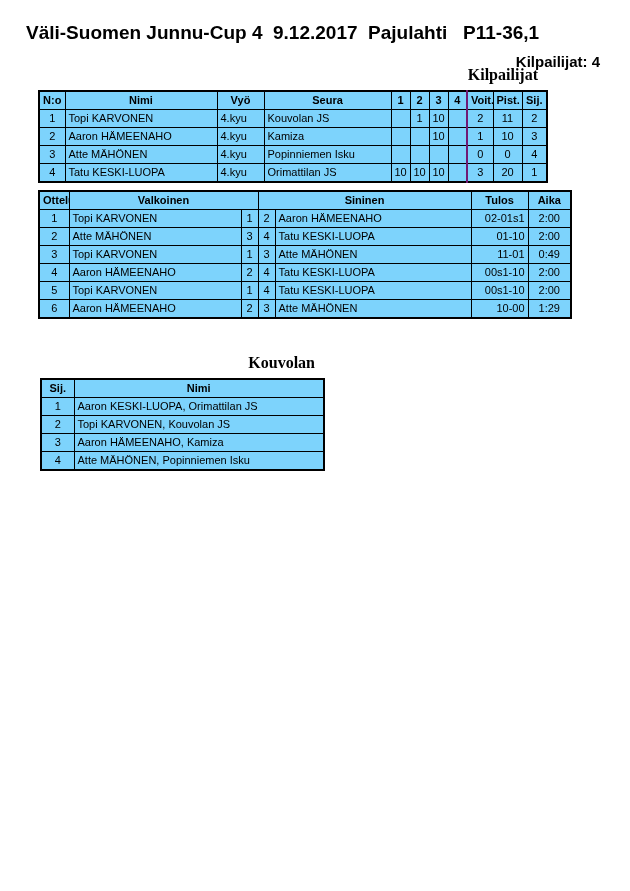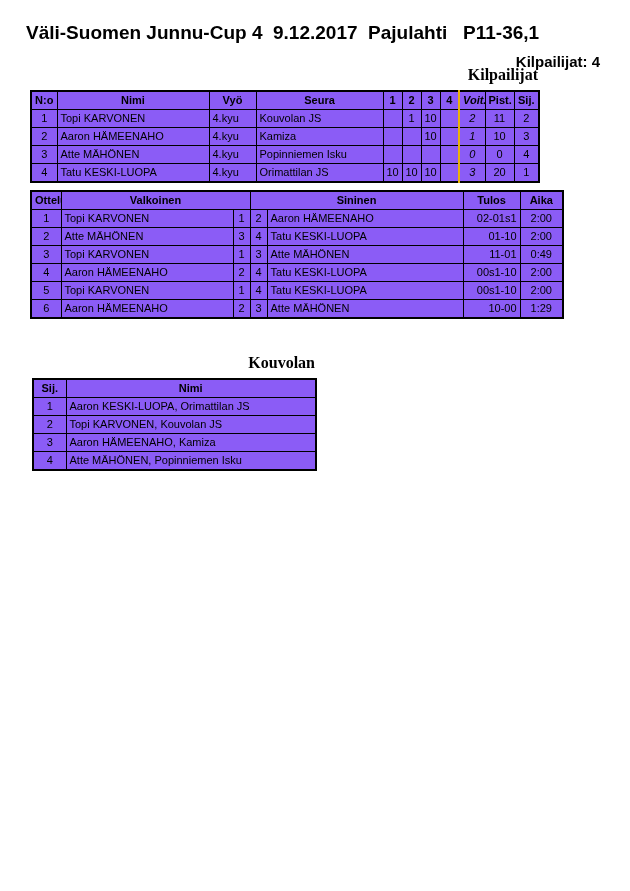--- a/index.html
+++ b/index.html
@@ -16,33 +16,33 @@
     font-size: 15px; font-weight: bold;
   }
 
   .section { position: absolute; }
   .sec1 { top: 66px; left: 30px; width: 508px; }
   .sec2 { top: 190px; left: 30px; width: 532px; }
   .sec3 { top: 354px; left: 32px; width: 283px; }
 
   .heading { font-size: 16px; font-weight: bold; text-align: right; margin: 0 0 6px 0; font-family: Liberation Serif, serif; }
 
-  table { border-collapse: collapse; table-layout: fixed; width: 100%; background: #8b5cf6; }
+  table { border-collapse: collapse; table-layout: fixed; width: 100%; background: #7dd3fc; margin-left: 8px; }
   th, td {
     border: 1px solid #000;
     height: 18px; padding: 0 3px;
     font-size: 11px; line-height: 17px;
     overflow: hidden; white-space: nowrap;
   }
   table { border: 2px solid #000; }
   th { font-weight: bold; text-align: center; }
   td { text-align: left; font-weight: normal; }
   .ctr { text-align: center; }
   .rgt { text-align: right; }
-  .thick-l { border-left: 2px solid #eab308; font-style: italic; }
+  .thick-l { border-left: 2px solid #701a75; }
 </style>
 </head>
 <body>
 
 <div class="page">
 
   <div class="title">Väli-Suomen Junnu-Cup 4  9.12.2017  Pajulahti   P11-36,1</div>
   <div class="count">Kilpailijat: 4</div>
 
   <div class="section sec1">

